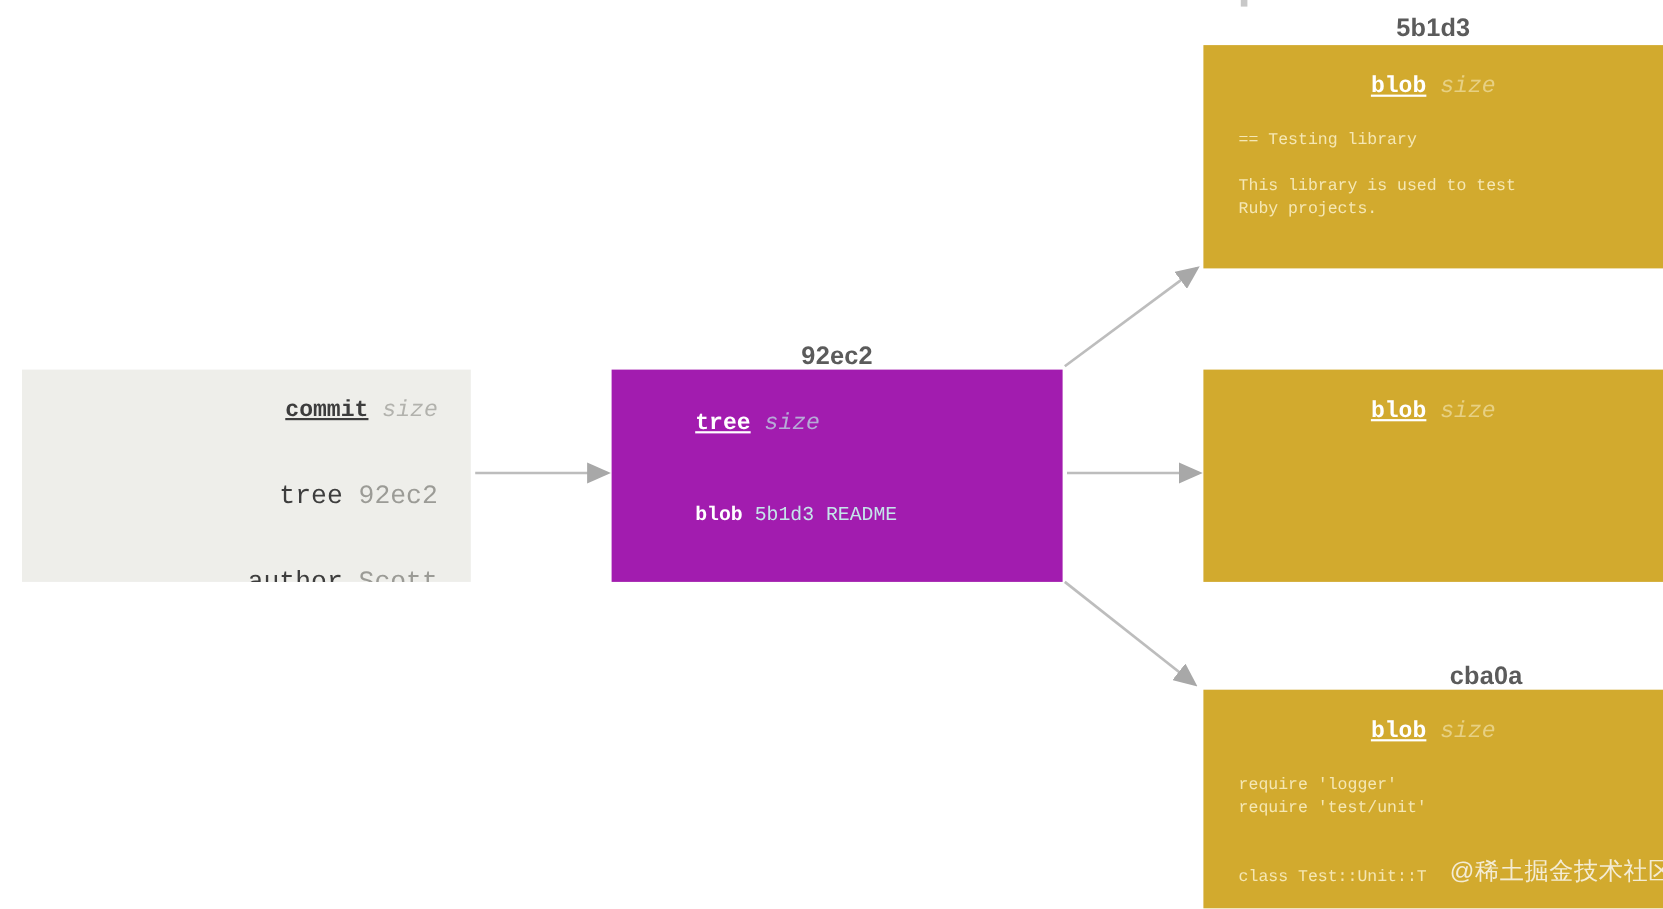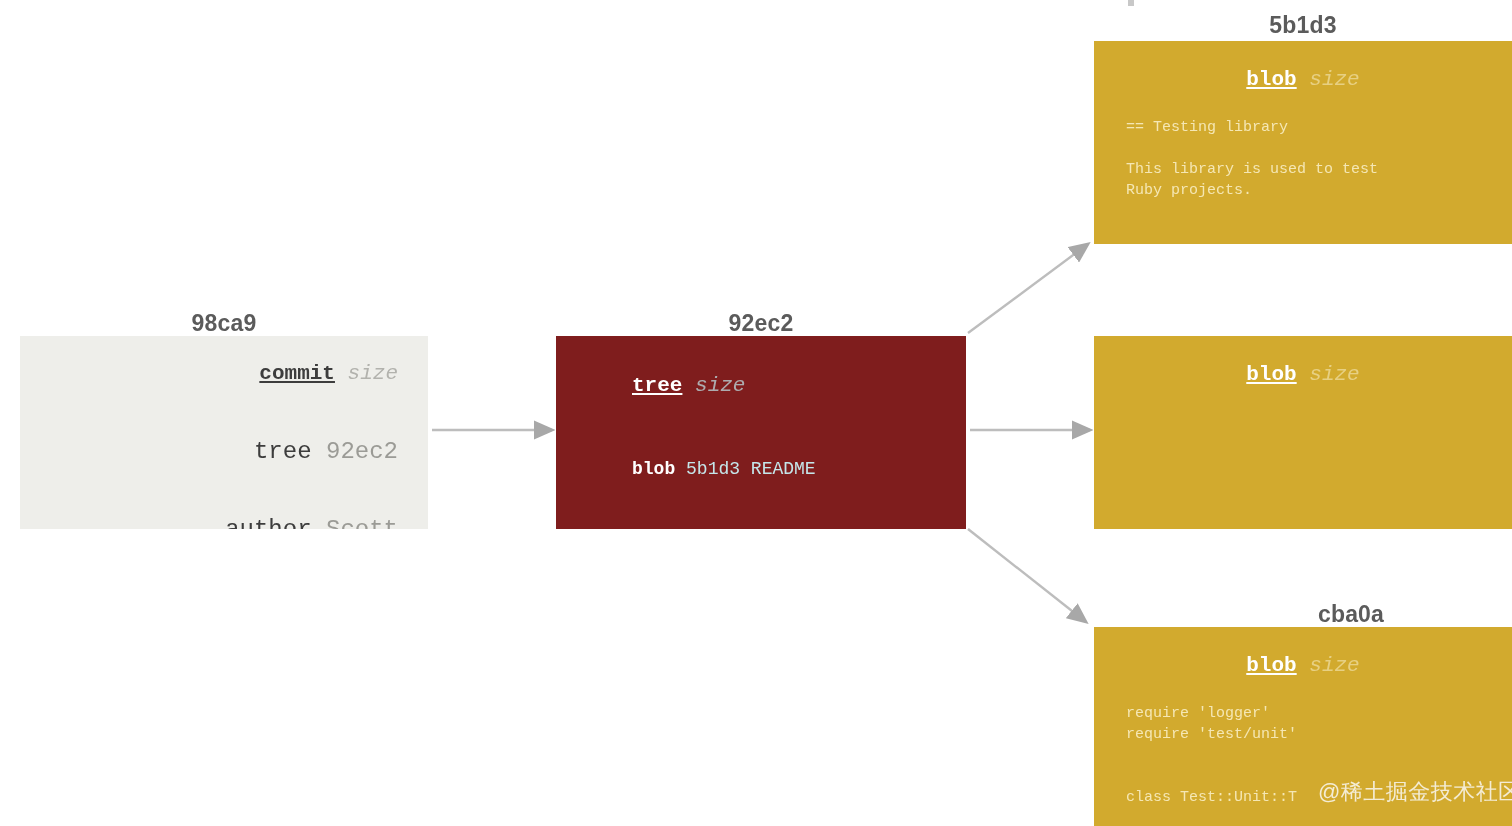--- a/index.html
+++ b/index.html
@@ -42,21 +42,21 @@
     white-space: nowrap;
   }
 
   
   .node-box {
     position: absolute;
     box-sizing: border-box;
     overflow: hidden;
   }
   .node-box.commit { background: #eeeeea; }
-  .node-box.tree   { background: #7f1d1d; }
+  .node-box.tree   { background: #a21caf; }
   .node-box.blob   { background: #d2aa2e; }
 
   
   .obj-header {
     font-family: "Liberation Mono", monospace;
     font-size: 21px;
     line-height: 26px;
     white-space: pre;
   }
   .obj-header .type {
@@ -166,21 +166,20 @@
 
     <line x1="968" y1="333" x2="1088" y2="244" stroke="#bdbdbd" stroke-width="2.4" marker-end="url(#ah)"></line>
 
     <line x1="970" y1="430" x2="1090" y2="430" stroke="#bdbdbd" stroke-width="2.4" marker-end="url(#ah)"></line>
 
     <line x1="968" y1="529" x2="1086" y2="622" stroke="#bdbdbd" stroke-width="2.4" marker-end="url(#ah)"></line>
   </svg>
 
   <div class="top-artifact"></div>
 
-  <div class="node-title" id="title-commit">98ca9</div>
 
   <div class="node-box commit" id="box-commit">
     <div class="commit-inner">
       <div class="obj-header"><span class="type">commit</span><span class="size"> <span>size</span></span></div>
 
       <div class="commit-fields">
         <div><span class="k">tree</span> <span class="v">92ec2</span></div>
         <div><span class="k">author</span> <span class="v">Scott</span></div>
         
       </div>

